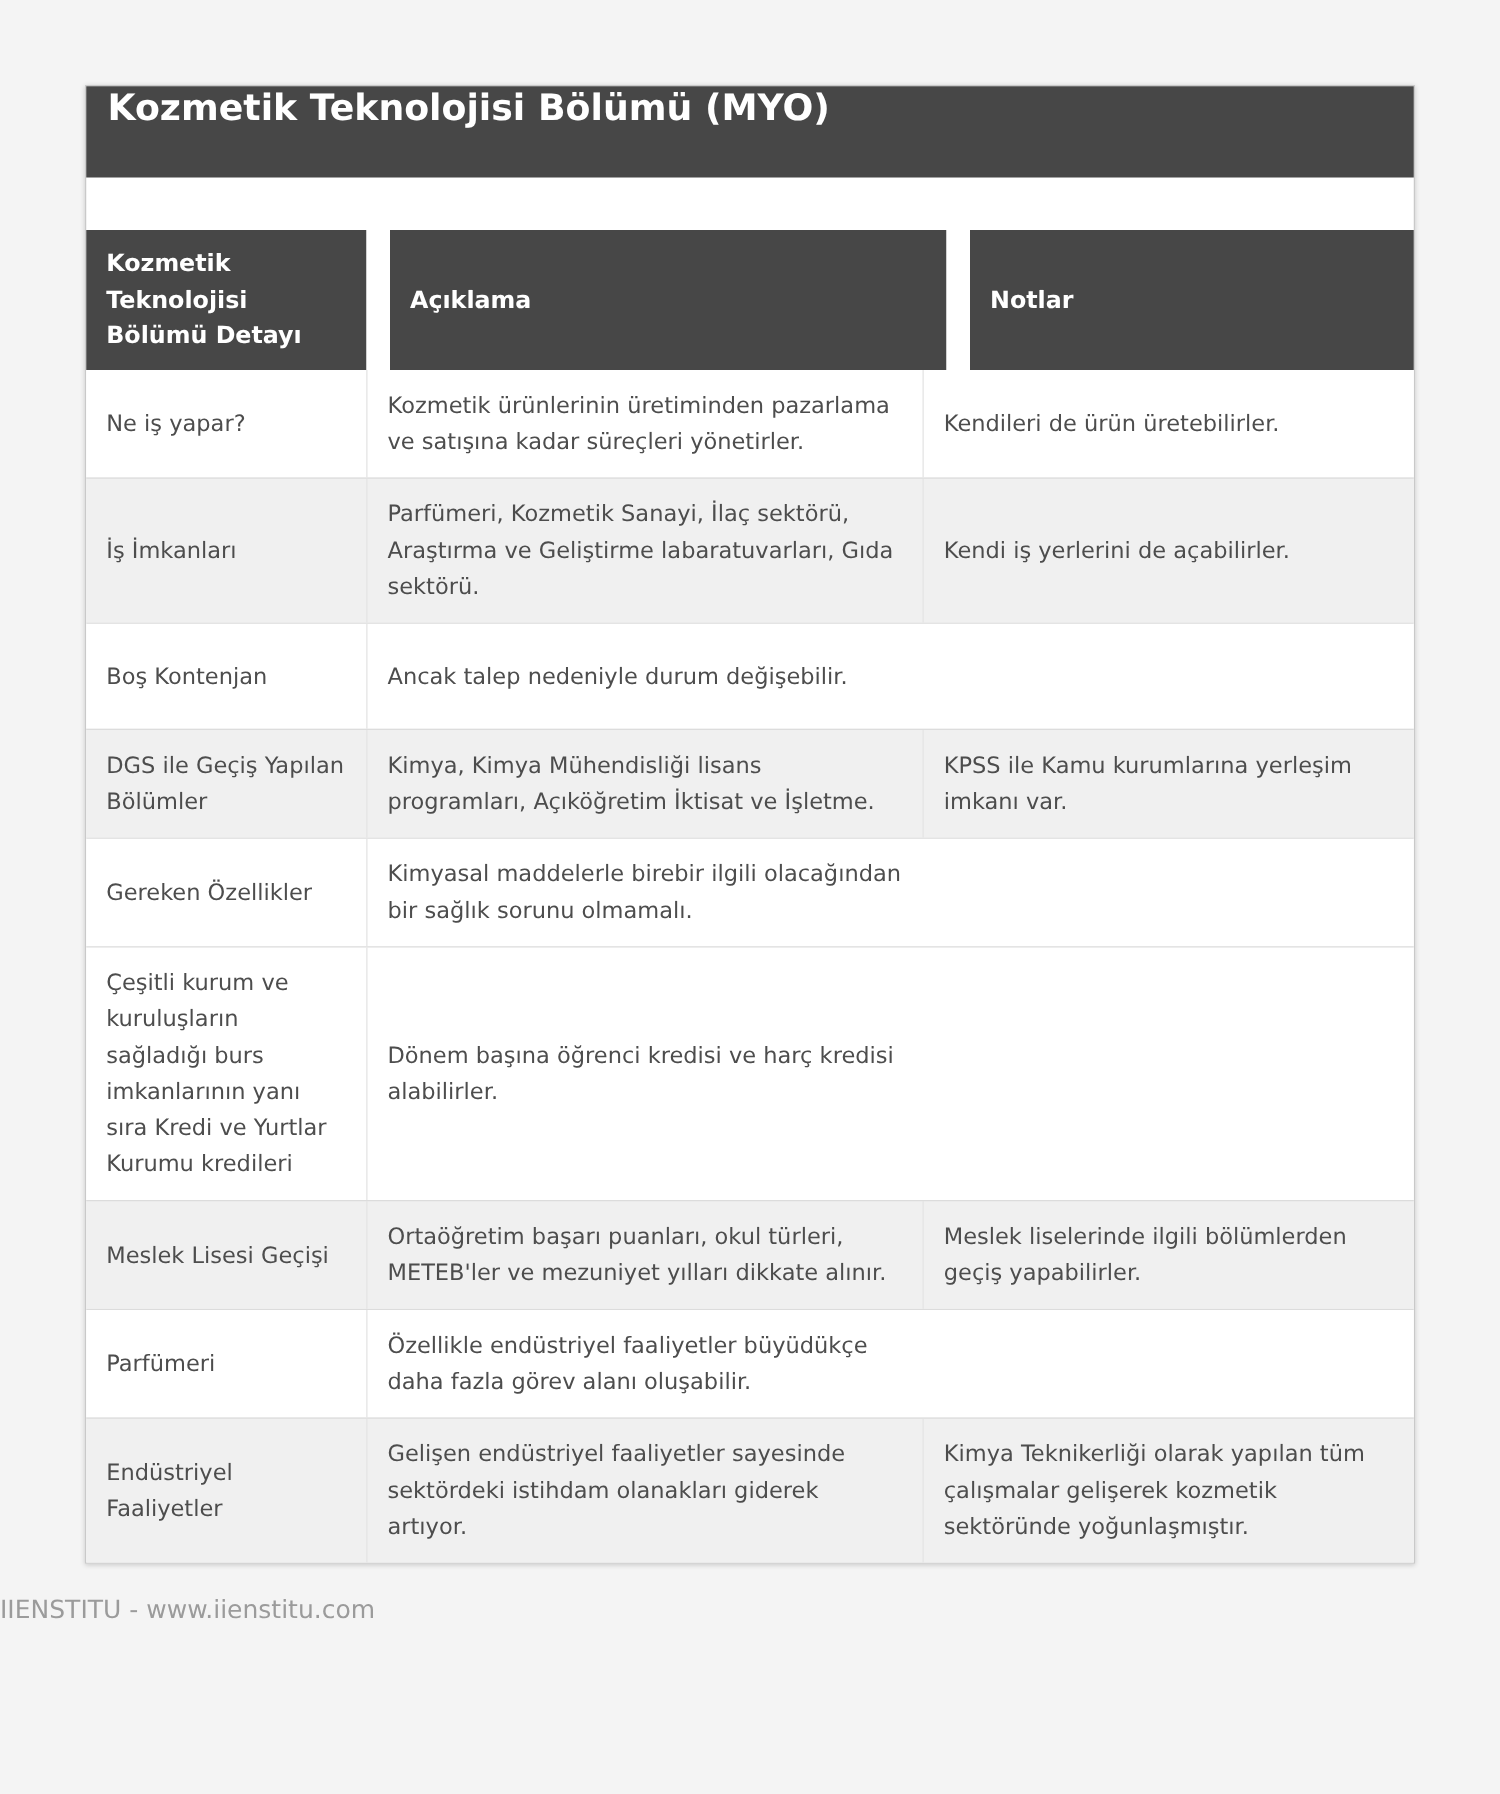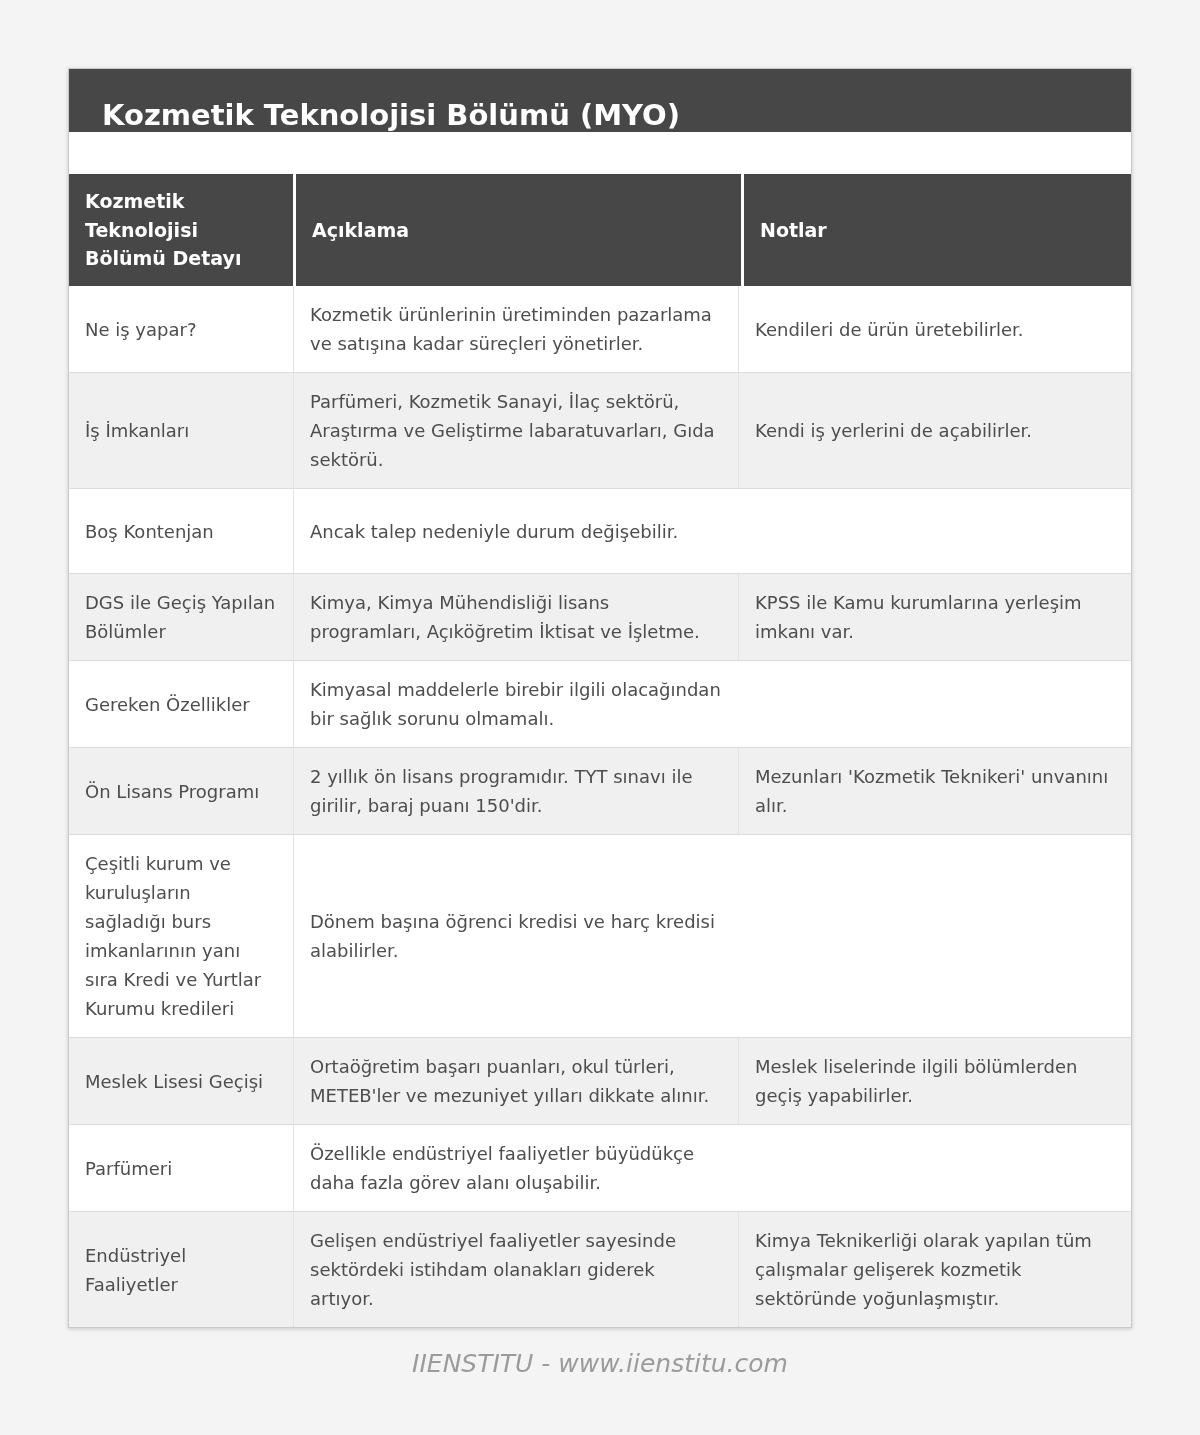--- a/index.html
+++ b/index.html
@@ -19,40 +19,40 @@
   }
   .card {
     width: 1062px;
     margin: 68px auto 0 auto;
     background: #ffffff;
     border: 1px solid #c9c9c9;
     box-shadow: 0 1px 4px rgba(0,0,0,0.18);
   }
   .title-bar {
     background: #474747;
-    height: 63px;
+    height: 73px;
     display: flex;
-    align-items: flex-end;
-    padding: 0 33px;
+    align-items: flex-start;
+    padding: 0 17px;
     margin-bottom: 4px;
     box-sizing: border-box;
   }
   .title-bar h1 {
     margin: 0;
     color: #ffffff;
     font-size: 29px;
     font-weight: bold;
     letter-spacing: 0px;
   }
   .grid-row {
     display: grid;
     grid-template-columns: 224px 445px 1fr;
   }
   .thead {
-    column-gap: 3px;
+    column-gap: 19px;
     background: #ffffff;
     margin-top: 42px;
   }
   .th {
     background: #474747;
     color: #ffffff;
     font-size: 19px;
     font-weight: bold;
     line-height: 1.5;
     min-height: 112px;
@@ -79,25 +79,24 @@
     box-sizing: border-box;
     display: flex;
     align-items: center;
     min-height: 84px;
   }
   .td:nth-child(2), .td:nth-child(3) {
     border-left: 1px solid #e3e3e3;
   }
   .footer {
     margin-top: 22px;
-    text-align: center;
+    text-align: left;
     color: #9b9b9b;
-    font-size: 25px;
+    font-size: 20px;
     line-height: 28px;
-    font-style: italic;
   }
 </style>
 </head>
 <body>
 
 <div class="page">
   <div class="card">
     <div class="title-bar">
       <h1>Kozmetik Teknolojisi Bölümü (MYO)</h1>
     </div>
@@ -124,25 +123,20 @@
           </div>
           <div class="grid-row tr alt">
             <div class="td">DGS ile Geçiş Yapılan Bölümler</div>
             <div class="td">Kimya, Kimya Mühendisliği lisans programları, Açıköğretim İktisat ve İşletme.</div>
             <div class="td">KPSS ile Kamu kurumlarına yerleşim imkanı var.</div>
           </div>
           <div class="grid-row tr">
             <div class="td">Gereken Özellikler</div>
             <div class="td">Kimyasal maddelerle birebir ilgili olacağından bir sağlık sorunu olmamalı.</div>
           </div>
-          <div class="grid-row tr alt">
-            <div class="td">Ön Lisans Programı</div>
-            <div class="td">2 yıllık ön lisans programıdır. TYT sınavı ile girilir, baraj puanı 150'dir.</div>
-            <div class="td">Mezunları 'Kozmetik Teknikeri' unvanını alır.</div>
-          </div>
           <div class="grid-row tr">
             <div class="td">Çeşitli kurum ve kuruluşların sağladığı burs imkanlarının yanı sıra Kredi ve Yurtlar Kurumu kredileri</div>
             <div class="td">Dönem başına öğrenci kredisi ve harç kredisi alabilirler.</div>
           </div>
           <div class="grid-row tr alt">
             <div class="td">Meslek Lisesi Geçişi</div>
             <div class="td">Ortaöğretim başarı puanları, okul türleri, METEB'ler ve mezuniyet yılları dikkate alınır.</div>
             <div class="td">Meslek liselerinde ilgili bölümlerden geçiş yapabilirler.</div>
           </div>
           <div class="grid-row tr">

